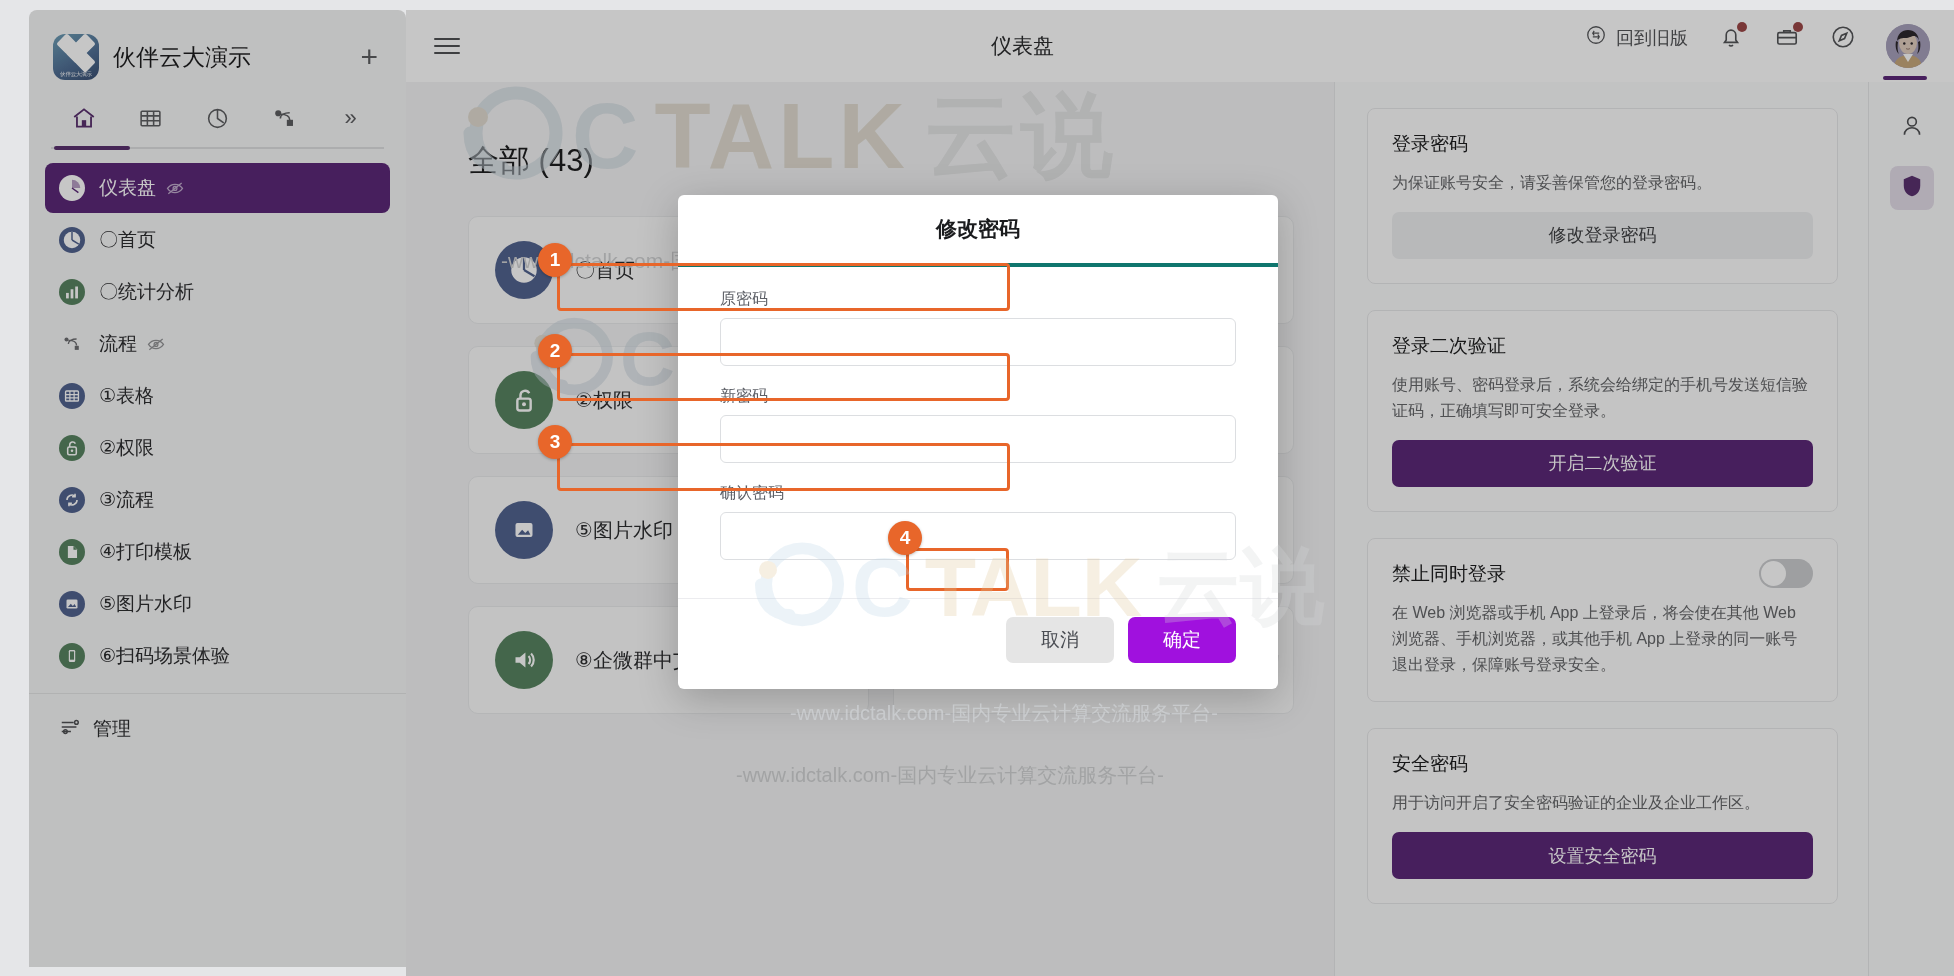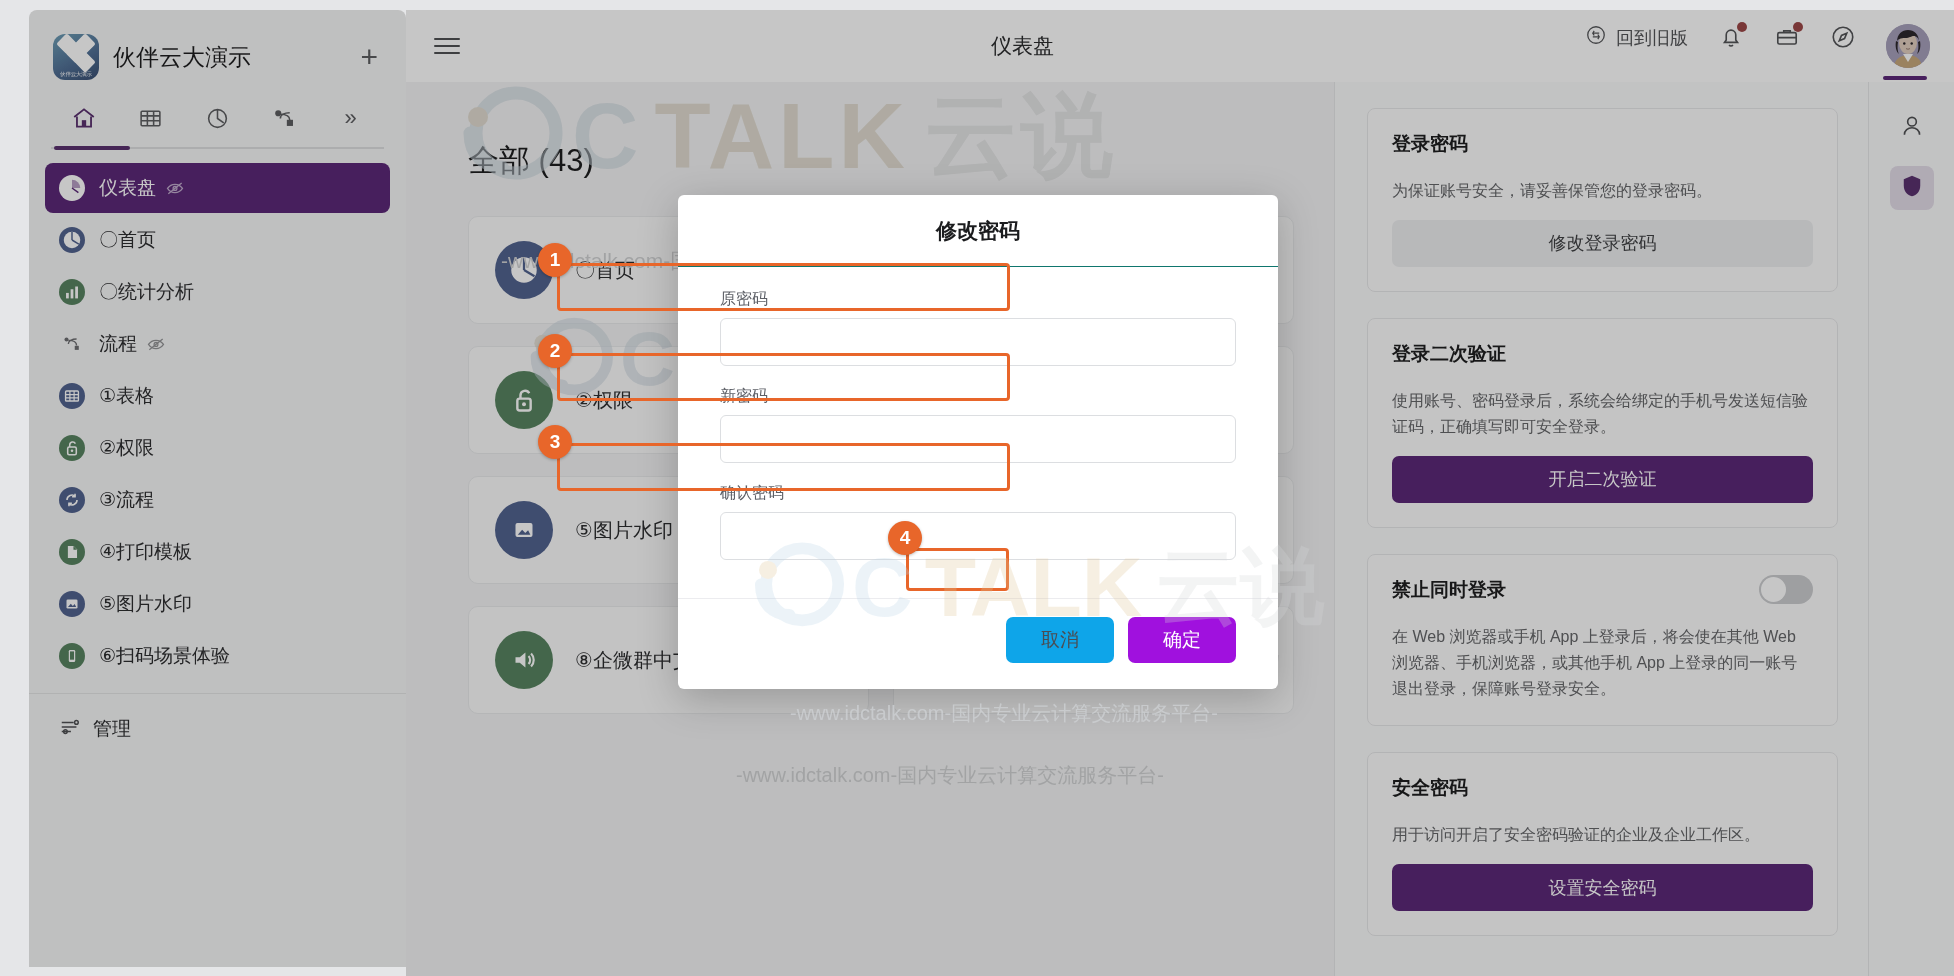--- a/index.html
+++ b/index.html
@@ -108,22 +108,22 @@
   
   #rightpanel {
     position: absolute; right: 86px; top: 82px; width: 534px; bottom: 0;
     background: #fafbfc; border-left: 1px solid #e6e8eb; overflow: hidden;
   }
   .rp-title { font-size: 23px; color: #1b1c1e; padding: 24px 0 0 32px; }
   .rp-card {
     margin: 26px 30px 0 32px; border: 1px solid #e6e8eb; border-radius: 8px;
     background: #fcfcfd; padding: 22px 24px 24px 24px; position: relative;
   }
-  .rp-h { font-size: 19px; font-weight: bold; color: #1b1c1e; }
-  .rp-d { font-size: 16px; color: #62656b; line-height: 1.62; margin-top: 21px; }
+  .rp-h { font-size: 19px; font-weight: normal; color: #1b1c1e; }
+  .rp-d { font-size: 16px; color: #62656b; line-height: 1.62; margin-top: 13px; }
   .rp-btn {
     margin-top: 16px; height: 47px; border-radius: 7px; width: 100%;
     display: flex; align-items: center; justify-content: center;
     font-size: 18px; cursor: pointer; border: 0;
     font-family: inherit;
   }
   .rp-btn.ghost { background: #eceef1; color: #3c3f45; }
   .rp-btn.primary { background: #8412c4; color: #fff; }
   .toggle {
     position: absolute; right: 24px; top: 20px; width: 54px; height: 29px;
@@ -150,36 +150,36 @@
   .wm-url { color: #cfd2d5; white-space: nowrap; }
 
   
   #mask { position: absolute; inset: 0; background: rgba(30,32,36,0.06); }
   #modal {
     position: absolute; left: 678px; top: 195px; width: 600px;
     background: #fff; border-radius: 6px;
     box-shadow: 0 10px 40px rgba(0,0,0,.22);
     overflow: hidden;
   }
-  .m-head { height: 72px; display: flex; align-items: center; justify-content: center; border-bottom: 1px solid #0f766e; }
+  .m-head { height: 72px; display: flex; align-items: center; justify-content: center; border-bottom: 4px solid #0f766e; }
   .m-title { font-size: 21px; font-weight: bold; color: #1b1c1e; }
   .m-body { padding: 22px 42px 18px 42px; }
   .m-field { margin-bottom: 20px; }
   .m-label { font-size: 16px; color: #5c5f66; margin-bottom: 8px; }
   .m-input {
     width: 100%; height: 48px; border: 1px solid #dcdee1; border-radius: 6px;
     background: #fff; font-size: 16px; padding: 0 12px; outline: none;
     font-family: inherit; color: #1b1c1e;
   }
   .m-foot { padding: 18px 42px 26px 42px; display: flex; justify-content: flex-end; align-items: center; gap: 14px; border-top: 1px solid #ececef; }
   .m-btn {
     min-width: 108px; height: 46px; border-radius: 7px; border: 0;
     font-size: 19px; cursor: pointer; font-family: inherit;
   }
-  .m-btn.cancel { background: #0ea5e9; color: #4a4d53; }
+  .m-btn.cancel { background: #e5e5e5; color: #4a4d53; }
   .m-btn.ok { background: #a011de; color: #fff; }
 
   
   .anno-box { position: absolute; border: 3px solid #e8662a; border-radius: 4px; pointer-events: none; }
   .anno-num {
     position: absolute; width: 34px; height: 34px; border-radius: 50%;
     background: #e8662a; color: #fff; font-size: 19px; font-weight: bold;
     display: flex; align-items: center; justify-content: center;
     box-shadow: 0 1px 3px rgba(0,0,0,.25); pointer-events: none;
   }

